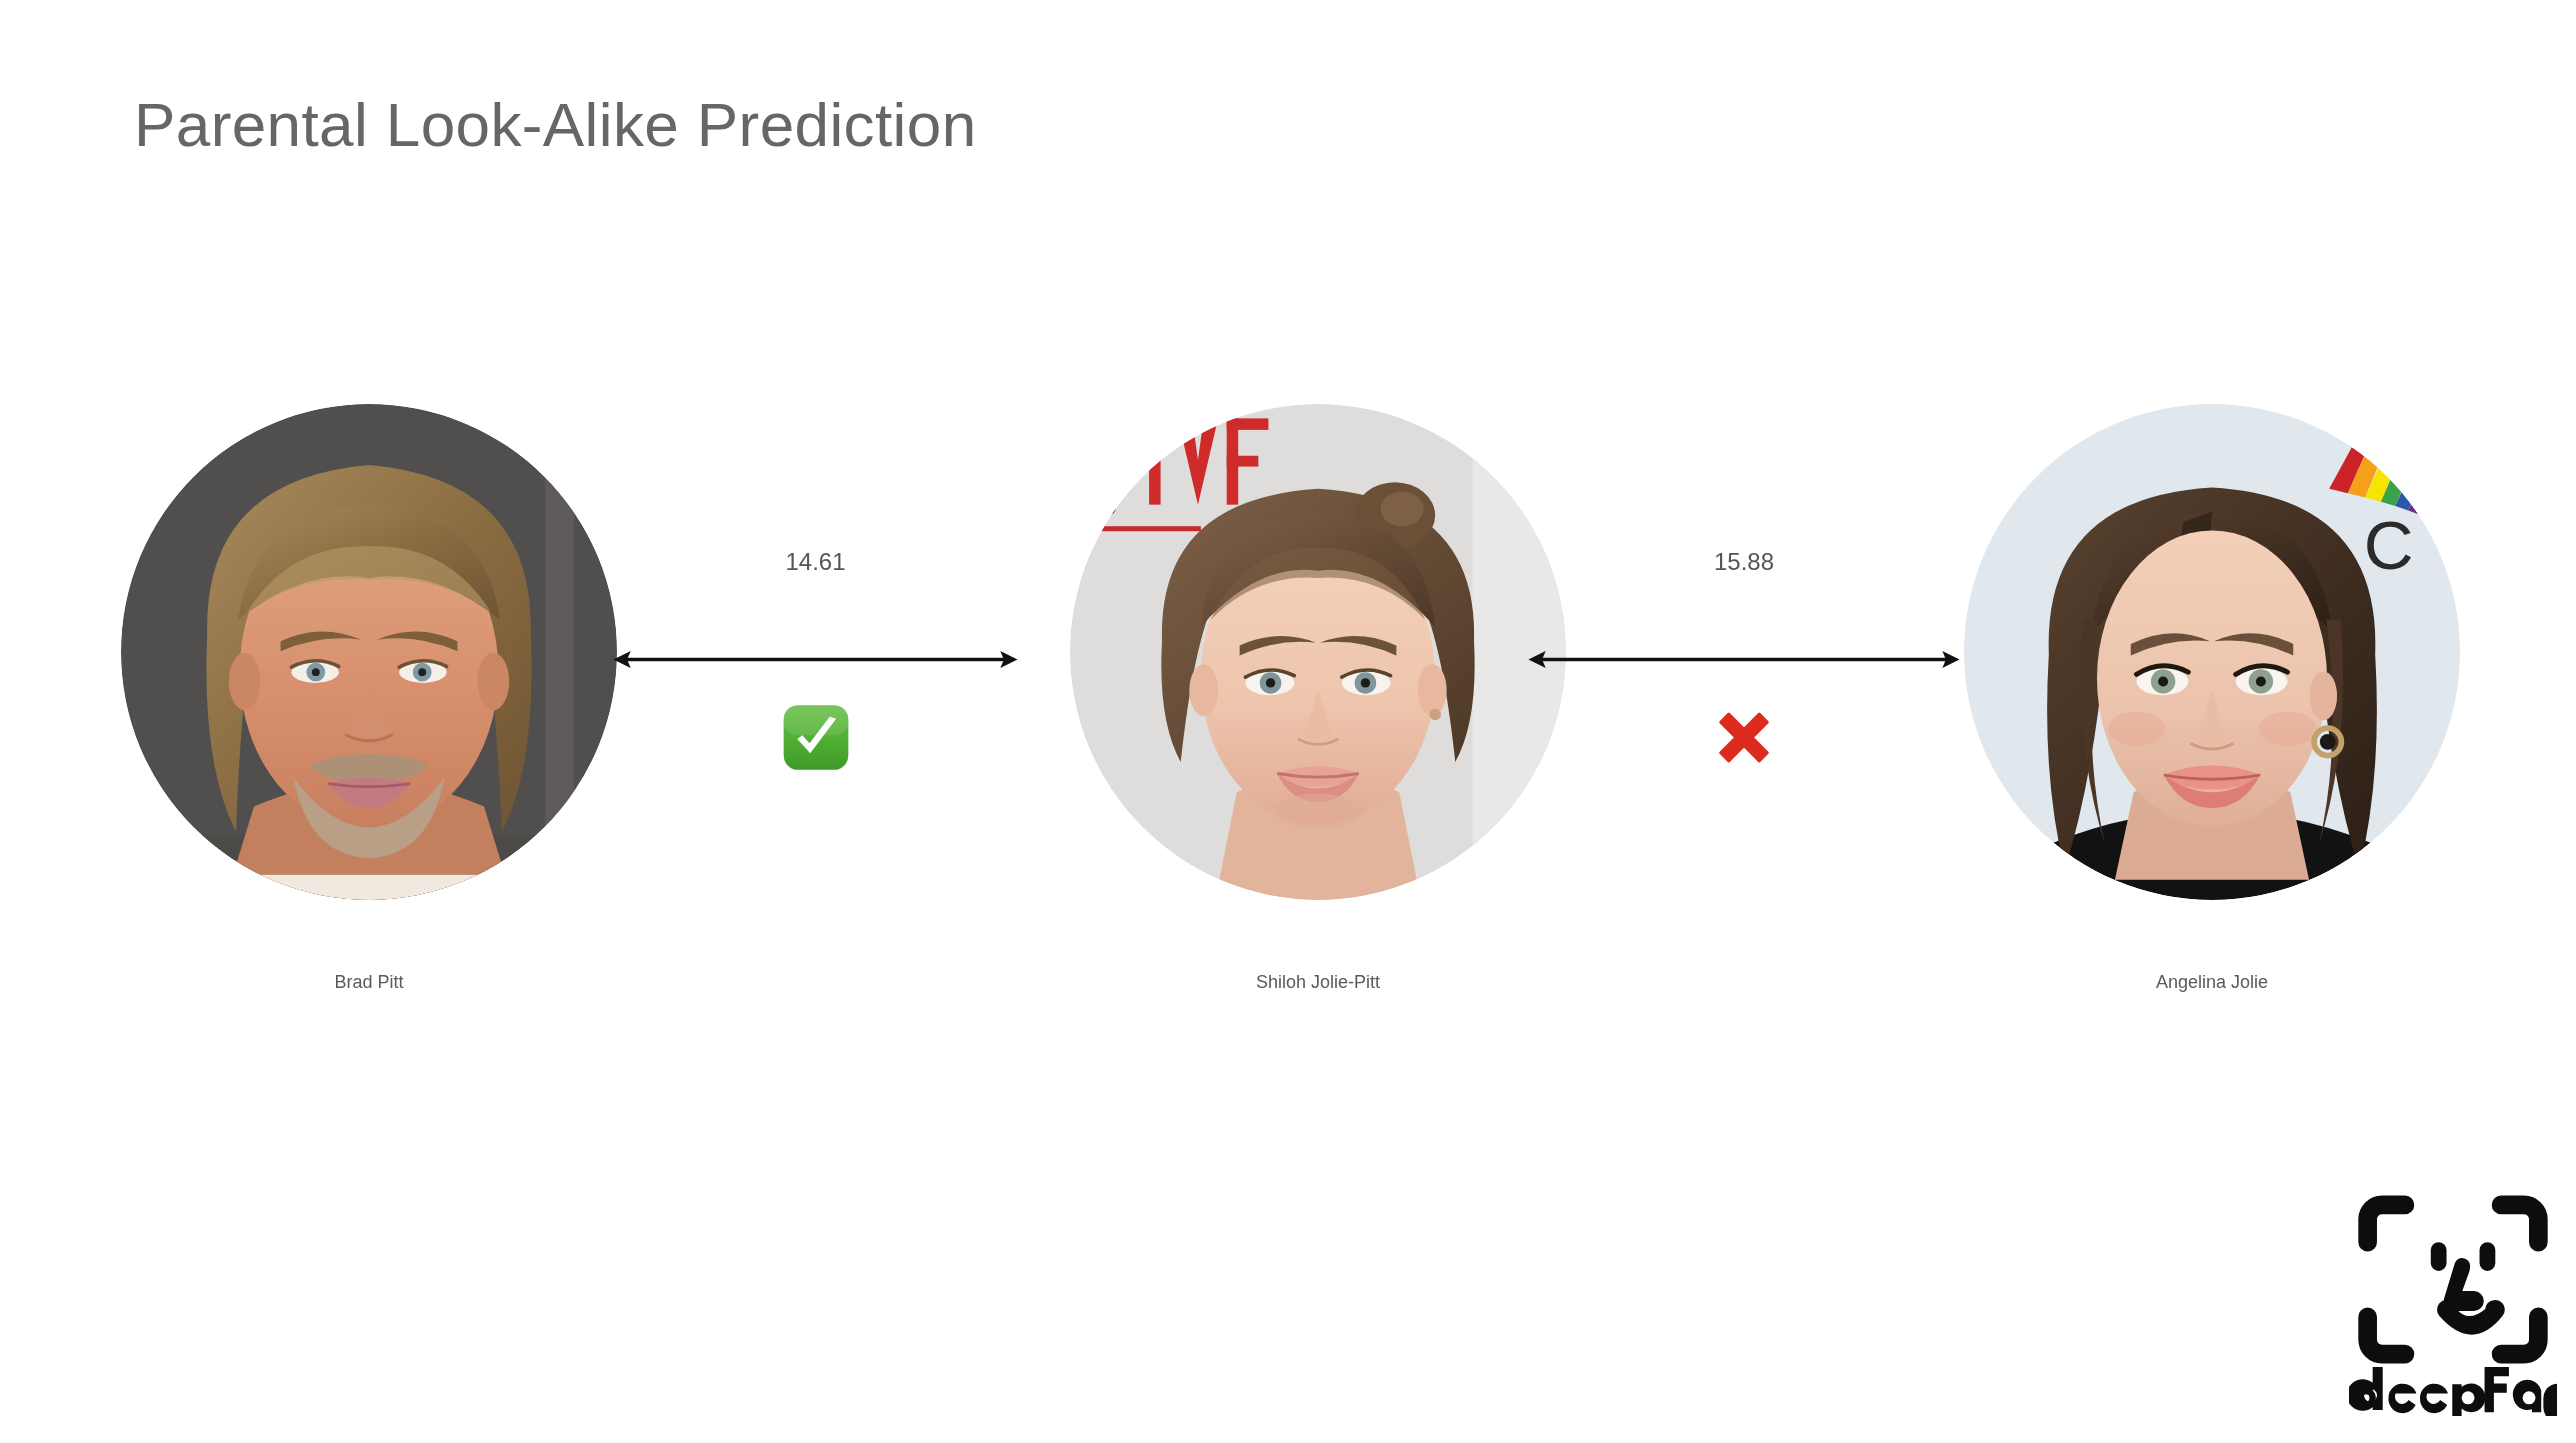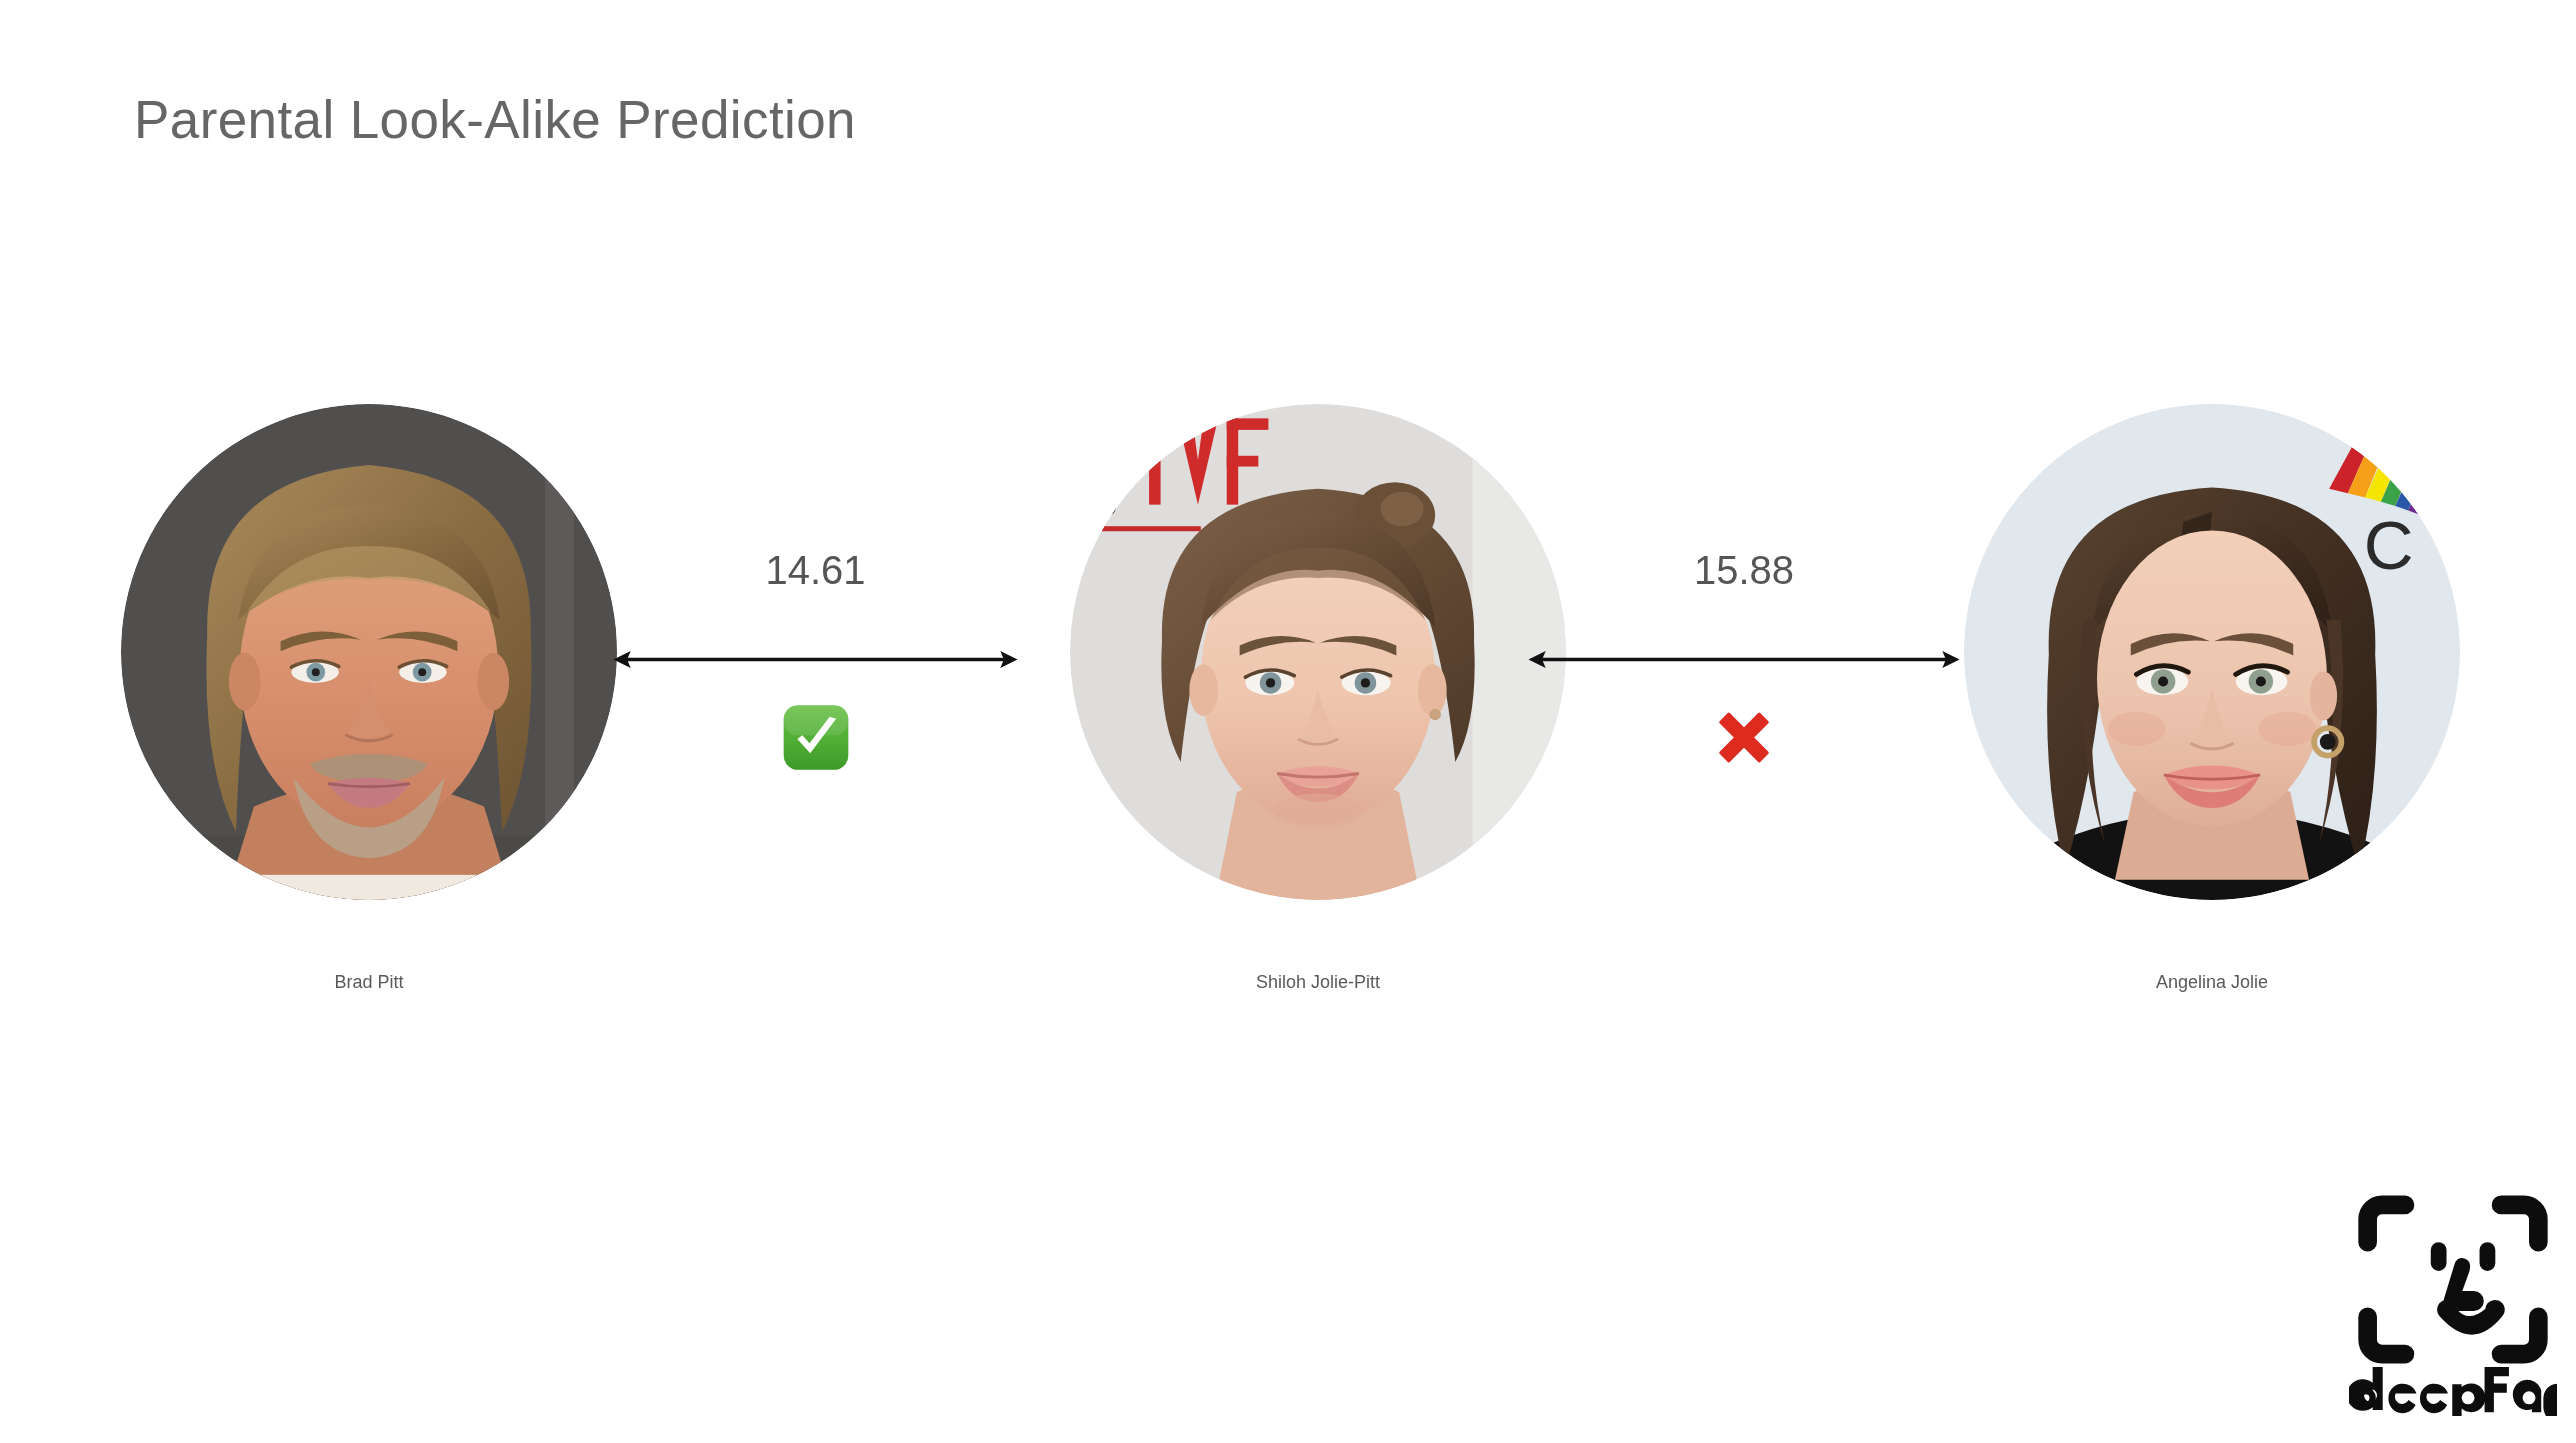--- a/index.html
+++ b/index.html
@@ -14,21 +14,21 @@
     overflow: hidden;
     font-family: "Liberation Sans", sans-serif;
     -webkit-font-smoothing: antialiased;
   }
 
   
   #page-title {
     position: absolute;
     left: 134px;
     top: 89px;
-    font-size: 53px;
+    font-size: 62px;
     font-weight: 400;
     color: #666666;
     letter-spacing: 0.4px;
     white-space: nowrap;
   }
 
   
   .face-node {
     position: absolute;
     width: 496px;
@@ -67,21 +67,21 @@
     height: 302px;
   }
   .connector.c0 { left: 612px; width: 407px; }
   .connector.c1 { left: 1527px; width: 434px; }
 
   .distance-value {
     position: absolute;
     top: 45px;
     left: 50%;
     transform: translateX(-50%);
-    font-size: 40px;
+    font-size: 24px;
     color: #555555;
     white-space: nowrap;
   }
 
   .arrow-wrap {
     position: absolute;
     top: 140px;
     left: 0;
     width: 100%;
     height: 33px;

